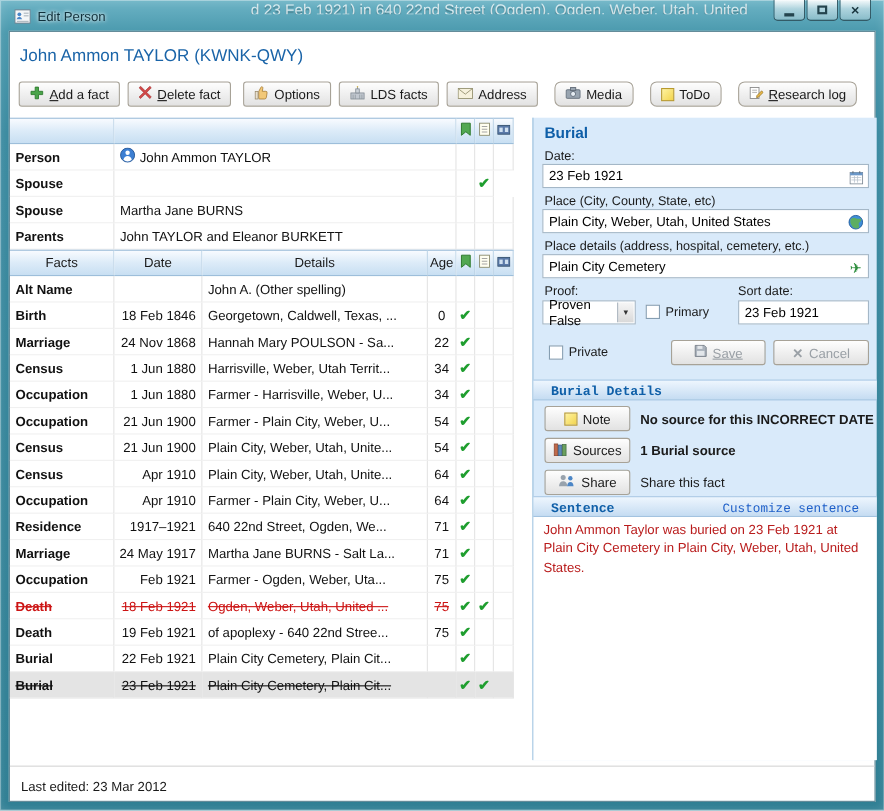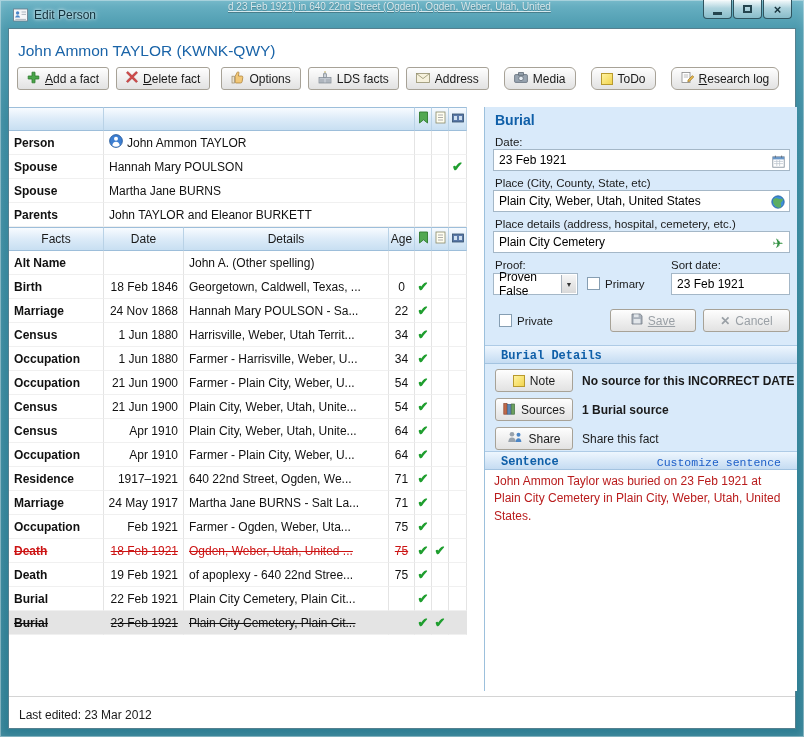--- a/index.html
+++ b/index.html
@@ -3,37 +3,37 @@
 <meta charset="utf-8">
 <style>
   html,body{margin:0;padding:0;background:#fff;}
   *{box-sizing:border-box;}
   .window{position:relative;width:804px;height:737px;font-family:"Liberation Sans",sans-serif;
     background:linear-gradient(180deg,#6db4c6 0px,#4a99ad 30px,#3a8aa0 120px,#2e7e93 737px);
     box-shadow:inset 0 0 0 1px rgba(255,255,255,.35), inset 0 0 10px rgba(255,255,255,.18);
     overflow:hidden;}
   
   .bg-text{position:absolute;top:1px;left:228px;width:560px;height:12px;overflow:hidden;
-    font-size:10px;color:rgba(255,255,255,.75);white-space:nowrap;text-shadow:0 1px 1px rgba(0,0,0,.25);text-decoration:underline;}
+    font-size:14px;color:rgba(255,255,255,.75);white-space:nowrap;text-shadow:0 1px 1px rgba(0,0,0,.25);}
   .titlebar{position:absolute;top:0;left:0;width:100%;height:28px;padding-left:36px;}
   .title-icon{position:absolute;left:13px;top:8px;}
   .title-text{position:absolute;left:34px;top:8px;font-size:12px;color:#10303b;
     text-shadow:0 0 3px rgba(255,255,255,.9),0 0 6px rgba(255,255,255,.6);}
   .win-controls{position:absolute;top:0;right:12px;display:flex;gap:1px;}
   .win-btn{width:29px;height:19px;border:1px solid #30545f;border-top:none;border-radius:0 0 4px 4px;
     background:linear-gradient(rgba(255,255,255,.92),rgba(214,232,238,.65) 45%,rgba(176,208,216,.55));
     display:flex;align-items:center;justify-content:center;color:#17333c;cursor:default;}
   .glyph-min{width:9px;height:3px;background:#24444e;margin-top:8px;}
   .glyph-max{width:9px;height:8px;border:2px solid #24444e;}
   .glyph-close{font-size:13px;font-weight:bold;line-height:1;}
   
   .client{position:absolute;left:8px;top:28px;width:788px;height:701px;background:#fff;border:1px solid #55808f;}
   .person-title{position:absolute;left:9px;top:13px;font-size:15.5px;color:#1a64a8;}
   
-  .toolbar{position:absolute;left:8px;top:38px;display:flex;gap:7px;align-items:center;text-align:center;}
+  .toolbar{position:absolute;left:8px;top:45px;display:flex;gap:7px;align-items:center;text-align:center;}
   .btn{display:inline-flex;align-items:center;gap:5px;height:23px;padding:0 9px;font-size:12px;color:#1a1a1a;
     background:linear-gradient(#fefefe,#f1f1f1 45%,#e2e2e2);border:1px solid #a7a297;border-radius:3px;white-space:nowrap;}
   .btn .lbl{display:inline-block;}
   .ul-first::first-letter{text-decoration:underline;}
   .g10{margin-left:4px;} .g14{margin-left:8px;border-radius:6px;}
   .note-chip{width:12px;height:12px;background:linear-gradient(135deg,#fff3a0,#f2d44e);border:1px solid #b89a2e;display:inline-block;}
   
   .ptable{position:absolute;left:0;top:78px;width:458px;font-size:12px;color:#111;}
   .trow{display:grid;height:24px;}
   .prow{grid-template-columns:95px 311px 17px 17px 18px;}
@@ -223,21 +223,20 @@
               </svg></span>
           <span>John Ammon TAYLOR</span>
         </div>
         <div class="c ic"></div>
           <div class="c ic"></div>
           <div class="c ic"></div>
       </div>
 
       <div class="trow prow">
         <div class="c lab">Spouse</div>
-        <div class="c">Hannah Mary POULSON</div>
         <div class="c ic"></div>
           <div class="c ic"></div>
         <div class="c ic">
             <span class="check"></span>
           </div>
       </div>
 
       <div class="trow prow">
         <div class="c lab">Spouse</div>
         <div class="c">Martha Jane BURNS</div>

